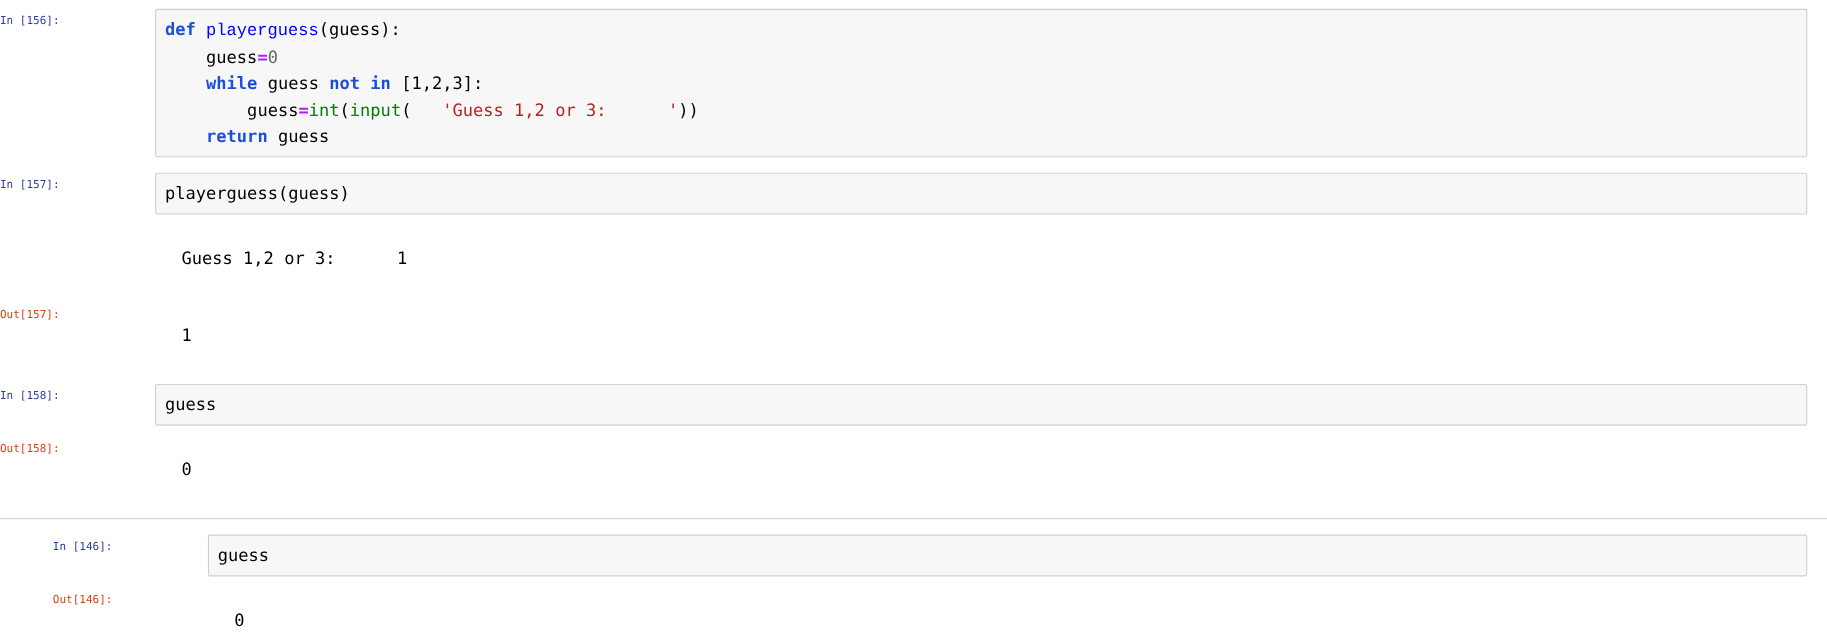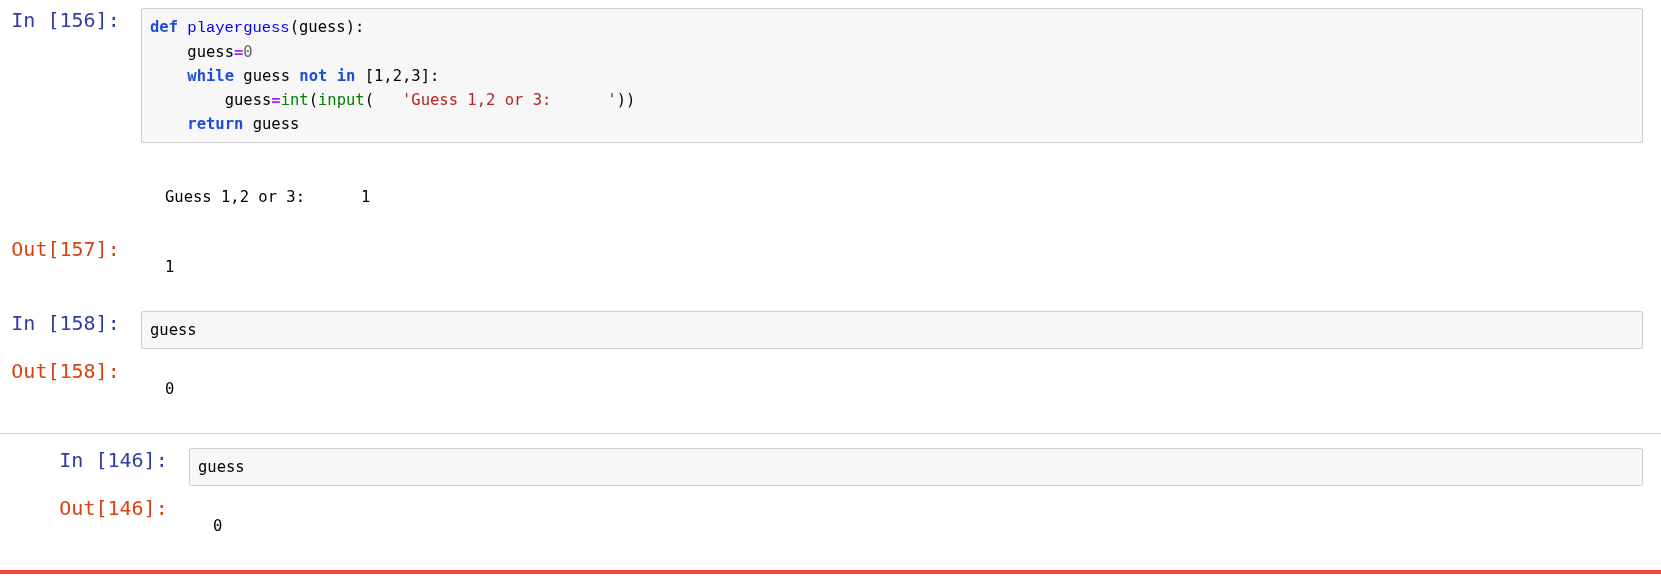--- a/index.html
+++ b/index.html
@@ -30,24 +30,24 @@
   .row {
     display: flex;
     align-items: flex-start;
     width: 100%;
   }
 
   
   .prompt {
     width: 141px;
     flex: 0 0 141px;
-    text-align: center;
+    text-align: left;
     padding-right: 10px;
     font-family: "DejaVu Sans Mono", "Liberation Mono", monospace;
-    font-size: 20px;
+    font-size: 10px;
     line-height: 24px;
     white-space: pre;
     user-select: none;
   }
   .prompt.in  { color: #303F9F; }
   .prompt.out { color: #D84315; }
   .prompt.empty { color: transparent; }
 
   
   .input-area {
@@ -115,20 +115,26 @@
 <span class="n">        </span><span class="n">guess</span><span class="o">=</span><span class="nb">int</span><span class="p">(</span><span class="nb">input</span><span class="p">(</span><span class="s">'Guess 1,2 or 3:      '</span><span class="p">))</span>
 <span class="n">    </span><span class="k">return</span><span class="n"> guess</span>
 </pre>
       </div>
     </div>
   </div>
 
   <div class="spacer-sm"></div>
 
   <div class="cell">
+    <div class="row">
+      <div class="prompt in">In [157]:</div>
+      <div class="input-area">
+        <pre class="code">playerguess(guess)</pre>
+      </div>
+    </div>
 
     <div class="spacer-out"></div>
 
     <div class="row">
       <div class="prompt empty"></div>
       <div class="output-area">
         <pre class="output-text">Guess 1,2 or 3:      1</pre>
       </div>
     </div>
 

